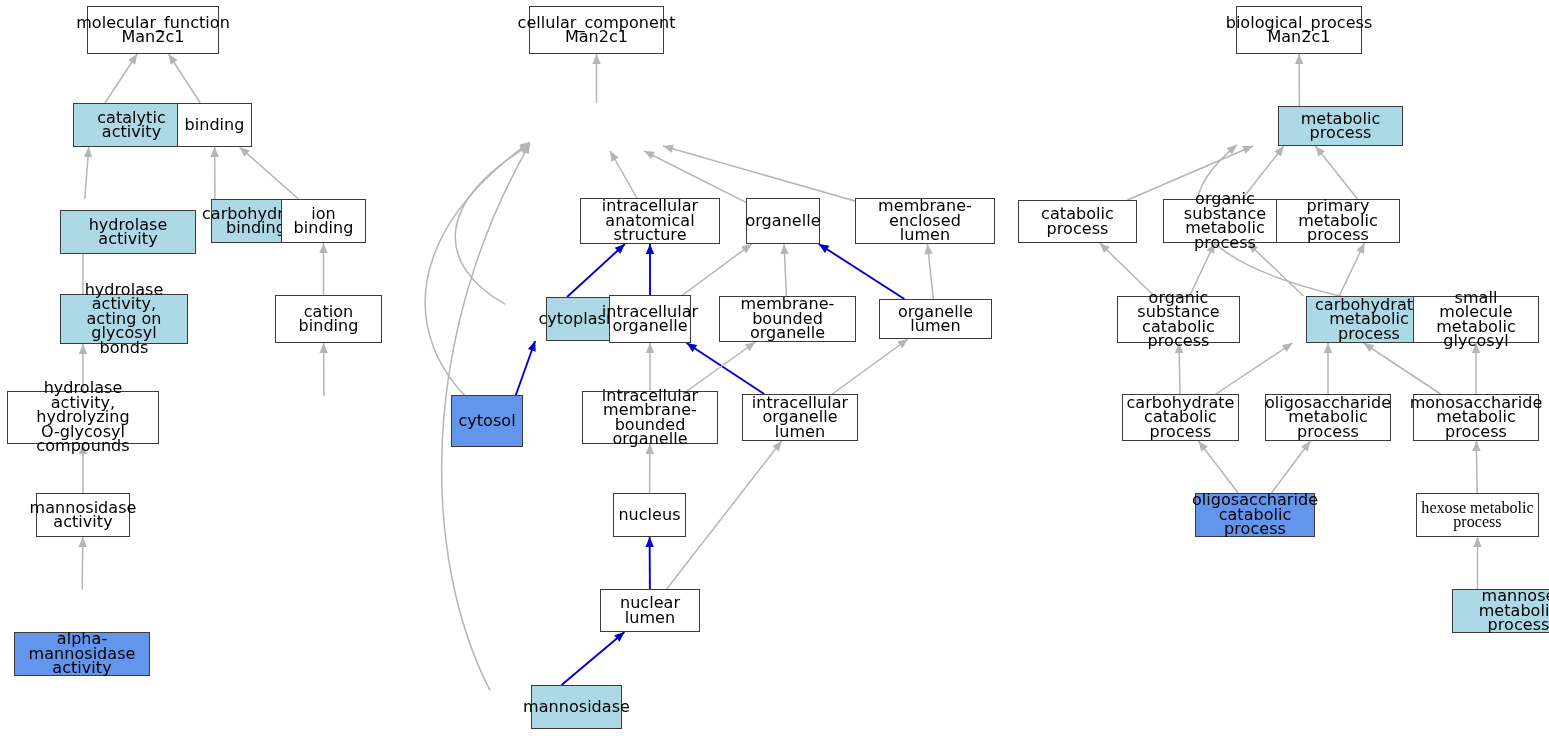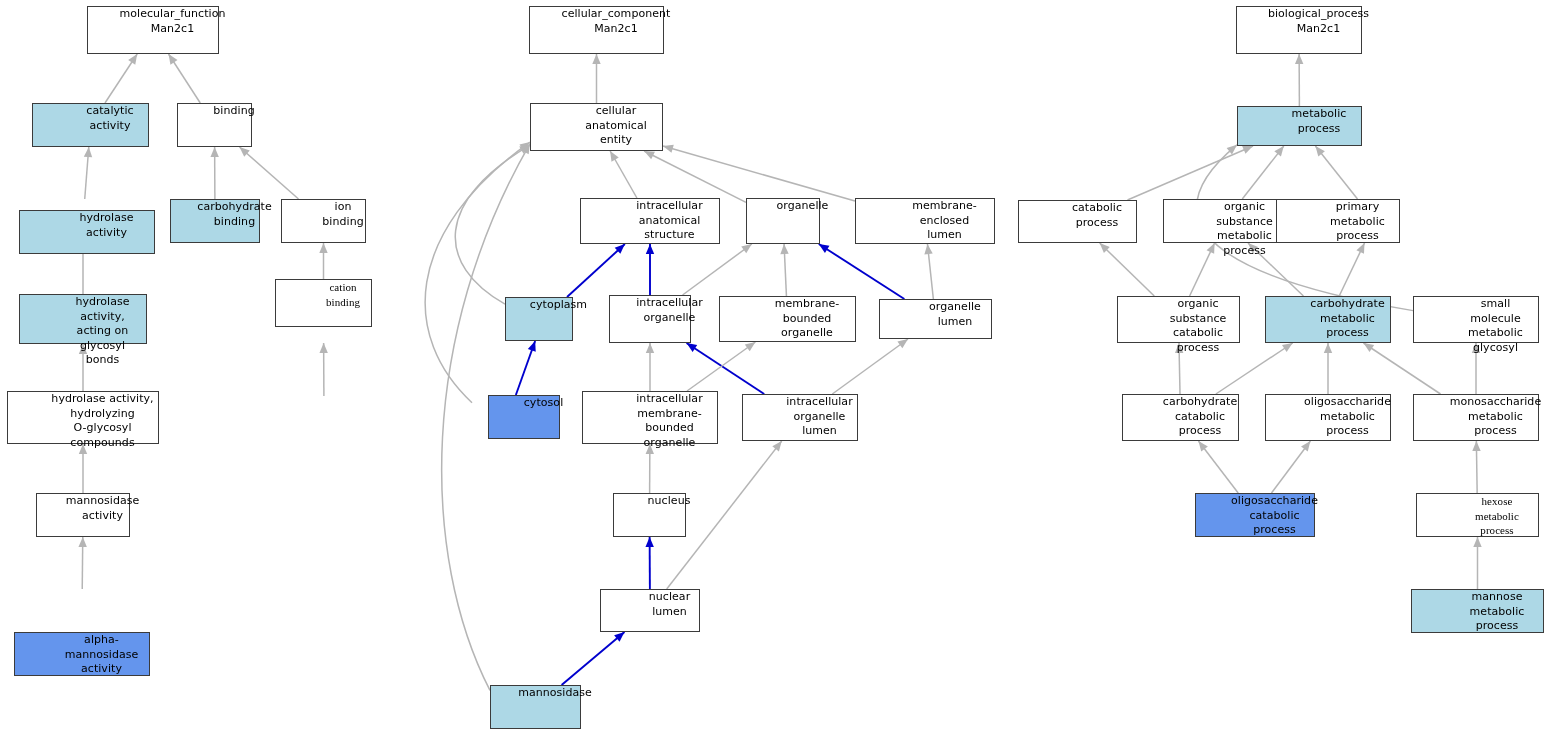--- a/index.html
+++ b/index.html
@@ -5,31 +5,31 @@
   html,body{margin:0;padding:0;background:#ffffff;}
   body{font-family:"DejaVu Sans","Liberation Sans",sans-serif;}
   #canvas{position:relative;width:1549px;height:736px;overflow:hidden;background:#fff;}
   #edges{position:absolute;left:0;top:0;width:1549px;height:736px;pointer-events:none;}
   .node{
     position:absolute;
     box-sizing:border-box;
     border:1.5px solid #3b3b3b;
     background:#ffffff;
     display:flex;
+    align-items:center;
     justify-content:center;
     text-align:center;
     color:#000;
-    font-size:11px;
+    font-size:16px;
     line-height:14.5px;
     letter-spacing:0.05px;
     white-space:pre-line;
     z-index:5;
-    padding-left:39px;
   }
-  .node.light{background:#add8e6;}
+  .node.light{background:#add8e6;margin-left:41px;}
   .node.dark{background:#6495ed;}
   .node .lbl{padding:0 3px;display:block;}
 </style>
 </head>
 <body>
 
 <div id="canvas">
   <svg id="edges" viewBox="0 0 1549 736" width="1549" height="736">
       <g>
         <line x1="104.97368421052632" y1="103" x2="137.21052631578948" y2="54" stroke="#b5b5b5" stroke-width="1.5"></line>
@@ -240,44 +240,42 @@
 Man2c1</span></div>
     <div class="node light" style="left: 32px; top: 103px; width: 117px; height: 44px;"><span class="lbl">catalytic activity</span></div>
     <div class="node" style="left: 177px; top: 103px; width: 75px; height: 44px;"><span class="lbl">binding</span></div>
     <div class="node light" style="left: 19px; top: 210px; width: 136px; height: 44px;"><span class="lbl">hydrolase activity</span></div>
     <div class="node light" style="left: 170px; top: 199px; width: 90px; height: 44px;"><span class="lbl">carbohydrate
 binding</span></div>
     <div class="node" style="left: 281px; top: 199px; width: 85px; height: 44px;"><span class="lbl">ion binding</span></div>
     <div class="node light" style="left: 19px; top: 294px; width: 128px; height: 50px;"><span class="lbl">hydrolase activity,
 acting on glycosyl
 bonds</span></div>
-    <div class="node" style="left: 275px; top: 279px; width: 97px; height: 48px; font-family: Liberation Serif, serif;"><span class="lbl">cation binding</span></div>
+    <div class="node" style="left: 275px; top: 295px; width: 107px; height: 48px;"><span class="lbl">cation binding</span></div>
     <div class="node" style="left: 7px; top: 391px; width: 152px; height: 53px;"><span class="lbl">hydrolase activity,
 hydrolyzing
 O-glycosyl compounds</span></div>
     <div class="node" style="left: 36px; top: 493px; width: 94px; height: 44px;"><span class="lbl">mannosidase
 activity</span></div>
     <div class="node dark" style="left: 14px; top: 589px; width: 136px; height: 44px; margin-top: 43px;"><span class="lbl">alpha-mannosidase
 activity</span></div>
     <div class="node" style="left: 529px; top: 6px; width: 135px; height: 48px;"><span class="lbl">cellular_component
 Man2c1</span></div>
-    <div class="node" style="left: 530px; top: 103px; width: 133px; height: 48px;"><span class="lbl">cellular anatomical
-entity</span></div>
     <div class="node" style="left: 580px; top: 198px; width: 140px; height: 46px;"><span class="lbl">intracellular
 anatomical structure</span></div>
     <div class="node" style="left: 746px; top: 198px; width: 74px; height: 46px;"><span class="lbl">organelle</span></div>
     <div class="node" style="left: 855px; top: 198px; width: 140px; height: 46px;"><span class="lbl">membrane-enclosed
 lumen</span></div>
     <div class="node light" style="left: 505px; top: 297px; width: 68px; height: 44px;"><span class="lbl">cytoplasm</span></div>
     <div class="node" style="left: 609px; top: 295px; width: 82px; height: 48px;"><span class="lbl">intracellular
 organelle</span></div>
     <div class="node" style="left: 719px; top: 296px; width: 137px; height: 46px;"><span class="lbl">membrane-bounded
 organelle</span></div>
     <div class="node" style="left: 879px; top: 299px; width: 113px; height: 40px;"><span class="lbl">organelle lumen</span></div>
-    <div class="node dark" style="left: 488px; top: 395px; width: 72px; height: 44px;"><span class="lbl">cytosol</span></div>
+    <div class="node dark" style="left: 451px; top: 395px; width: 72px; height: 52px;"><span class="lbl">cytosol</span></div>
     <div class="node" style="left: 582px; top: 391px; width: 136px; height: 53px;"><span class="lbl">intracellular
 membrane-bounded
 organelle</span></div>
     <div class="node" style="left: 742px; top: 394px; width: 116px; height: 47px;"><span class="lbl">intracellular
 organelle lumen</span></div>
     <div class="node" style="left: 613px; top: 493px; width: 73px; height: 44px;"><span class="lbl">nucleus</span></div>
     <div class="node" style="left: 600px; top: 589px; width: 100px; height: 43px;"><span class="lbl">nuclear lumen</span></div>
     <div class="node light" style="left: 490px; top: 685px; width: 91px; height: 44px;"><span class="lbl">mannosidase</span></div>
     <div class="node" style="left: 1236px; top: 6px; width: 126px; height: 48px;"><span class="lbl">biological_process
 Man2c1</span></div>

